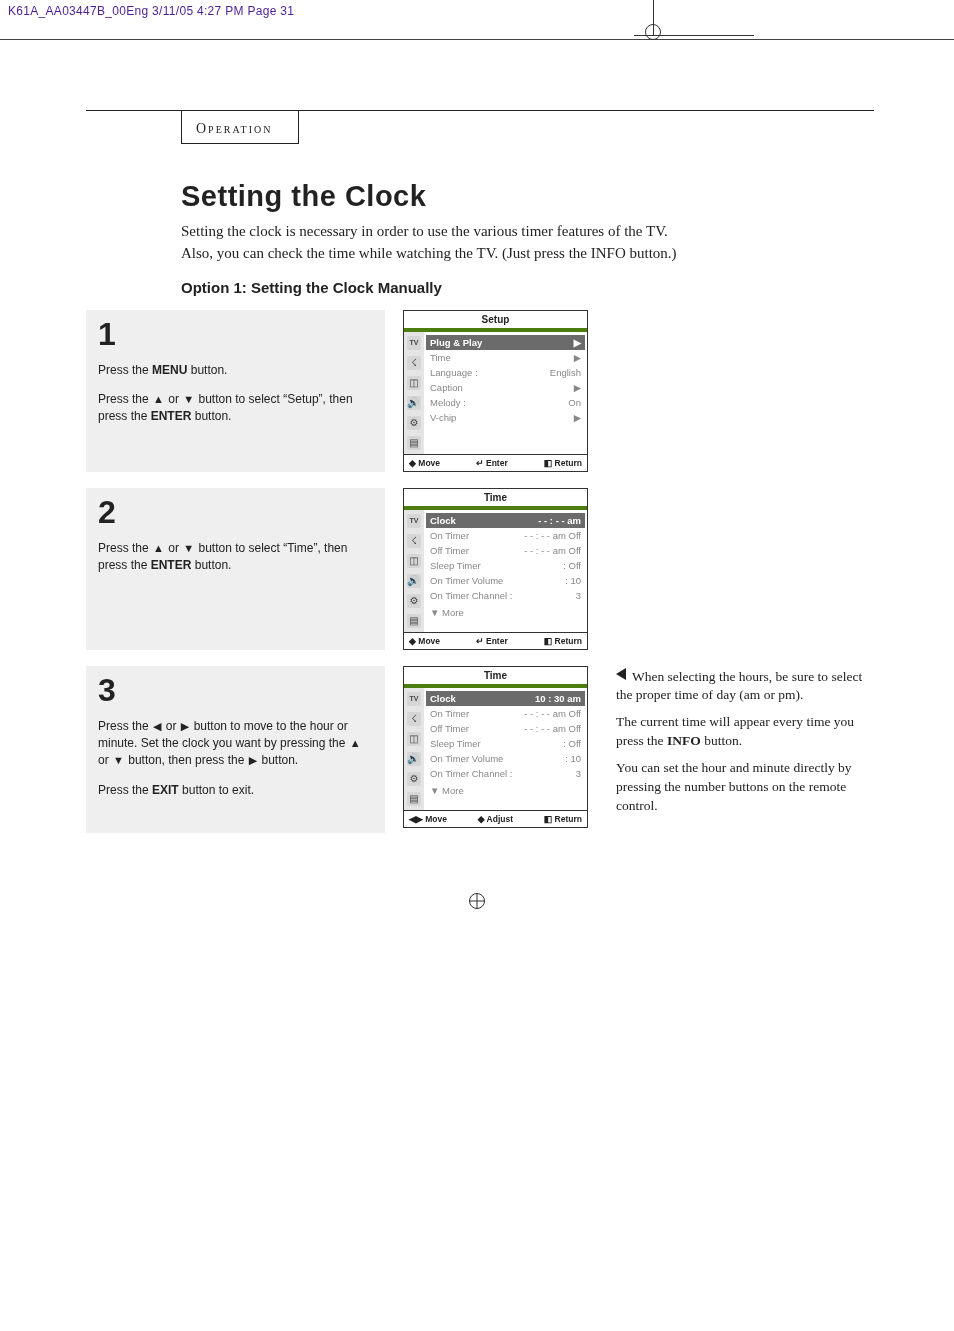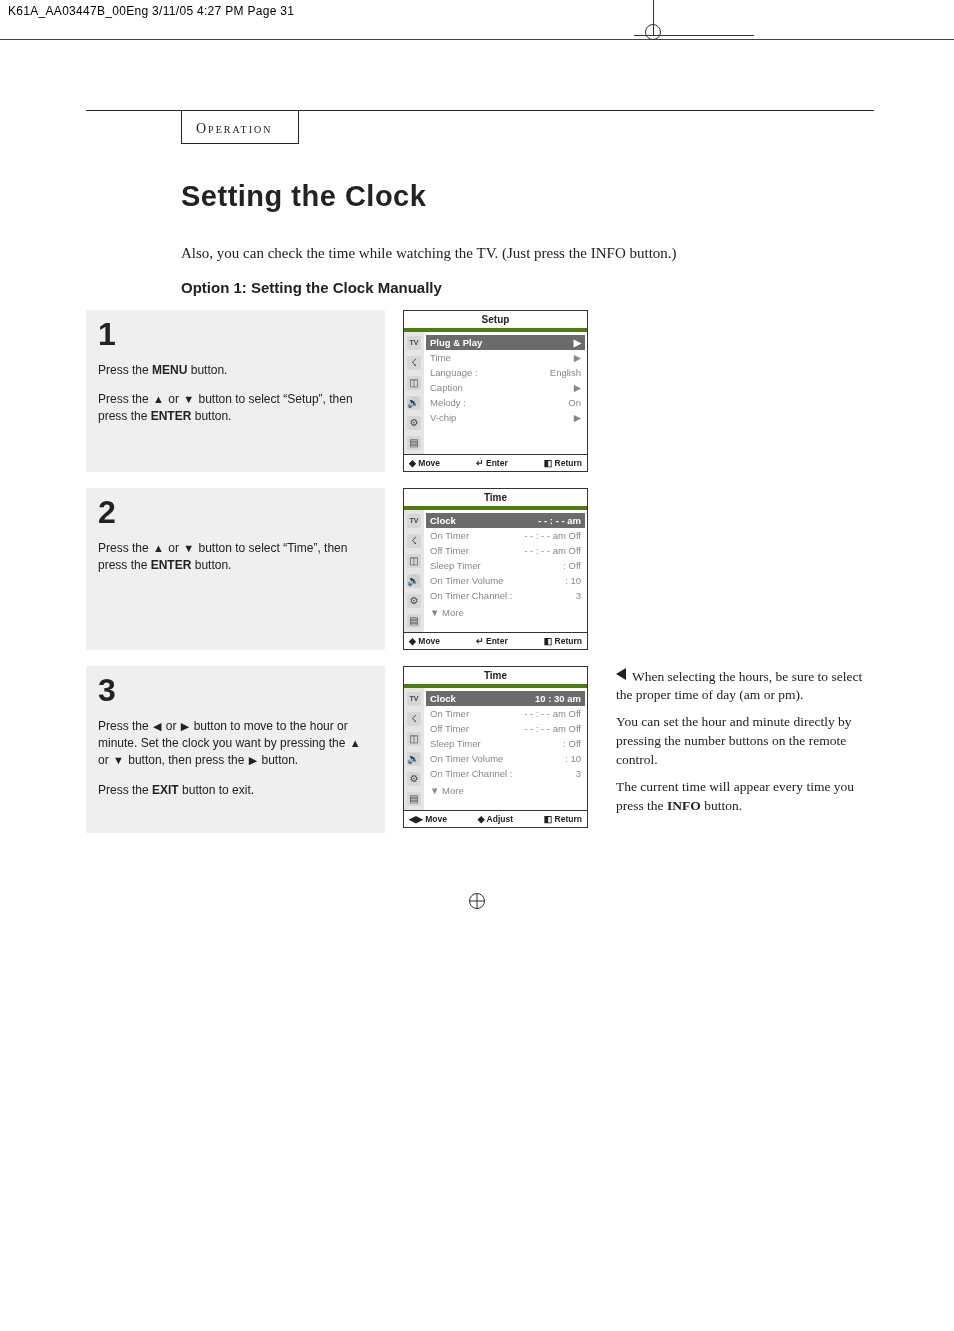--- a/index.html
+++ b/index.html
@@ -23,21 +23,21 @@
     .crop-circle{ position: absolute; top: 24px; right: 293px; width: 14px; height: 14px; border:1px solid #333; border-radius:50%; }
     .crop-cross { position: absolute; bottom: 10px; left: 50%; transform: translateX(-50%); width:16px; height:16px; }
     .crop-cross:before,.crop-cross:after{content:"";position:absolute;background:#333;}
     .crop-cross:before{left:50%;width:1px;height:100%;transform:translateX(-50%);}
     .crop-cross:after{top:50%;height:1px;width:100%;transform:translateY(-50%);}
     .crop-cross-ring{position:absolute;inset:0;border:1px solid #333;border-radius:50%;}
 
     .file-tag {
       font-family: Arial, Helvetica, sans-serif;
       font-size: 12px;
-      color: #000000;
+      color: #4c1d95;
       padding: 4px 0 10px 8px;
       letter-spacing: .3px;
       border-bottom: 1px solid #444;
       height: 25px;
     }
     .page {
       padding: 70px 80px 40px 86px;
     }
     .top-divider {
       border-bottom: 1px solid #222;
@@ -195,21 +195,21 @@
 </div>
 
 <div class="page">
   <div class="top-divider"></div>
   <div class="op-box">
     <span>Operation</span>
   </div>
 
   <h1 class="title">Setting the Clock</h1>
   <p class="lead">
-    <br>
+    <span>Setting the clock is necessary in order to use the various timer features of the TV.</span><br>
     <span>Also, you can check the time while watching the TV. (Just press the INFO button.)</span>
   </p>
 
   <div class="sub-h">Option 1: Setting the Clock Manually</div>
 
   
   <div class="step-row">
     <div class="step-left">
       <div class="num">1</div>
       <p>
@@ -377,22 +377,22 @@
         </div>
         <div class="menu-foot">
           <span><span class="glyph">◀▶</span> <span>Move</span></span>
           <span><span class="glyph">◆</span> <span>Adjust</span></span>
           <span><span class="glyph">◧</span> <span>Return</span></span>
         </div>
       </div>
     </div>
     <div class="note-col">
       <p><span class="lead-arrow"></span><span>When selecting the hours, be sure to select the proper time of day (am or pm).</span></p>
+      <p class="indent"><span>The current time will appear every time you press the </span><b>INFO</b><span> button.</span></p>
       <p class="indent">You can set the hour and minute directly by pressing the number buttons on the remote control.</p>
-      <p class="indent"><span>The current time will appear every time you press the </span><b>INFO</b><span> button.</span></p>
     </div>
   </div>
 
 </div>
 
 <div style="position:relative;height:30px;">
   <div class="crop-cross">
       <div class="crop-cross-ring"></div>
     </div>
 </div>

